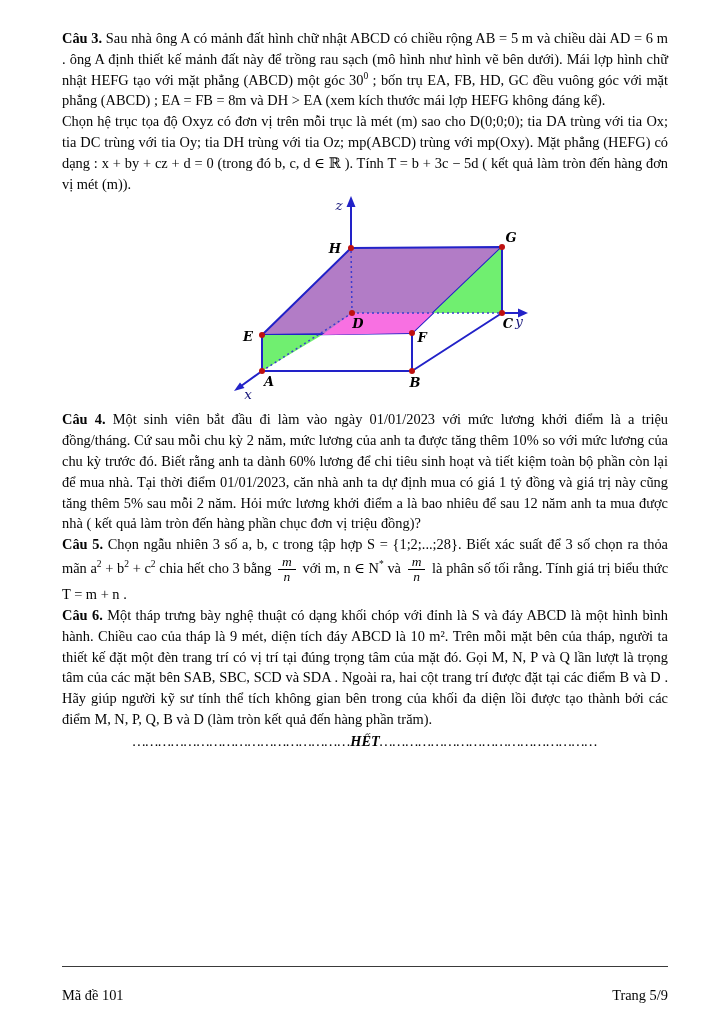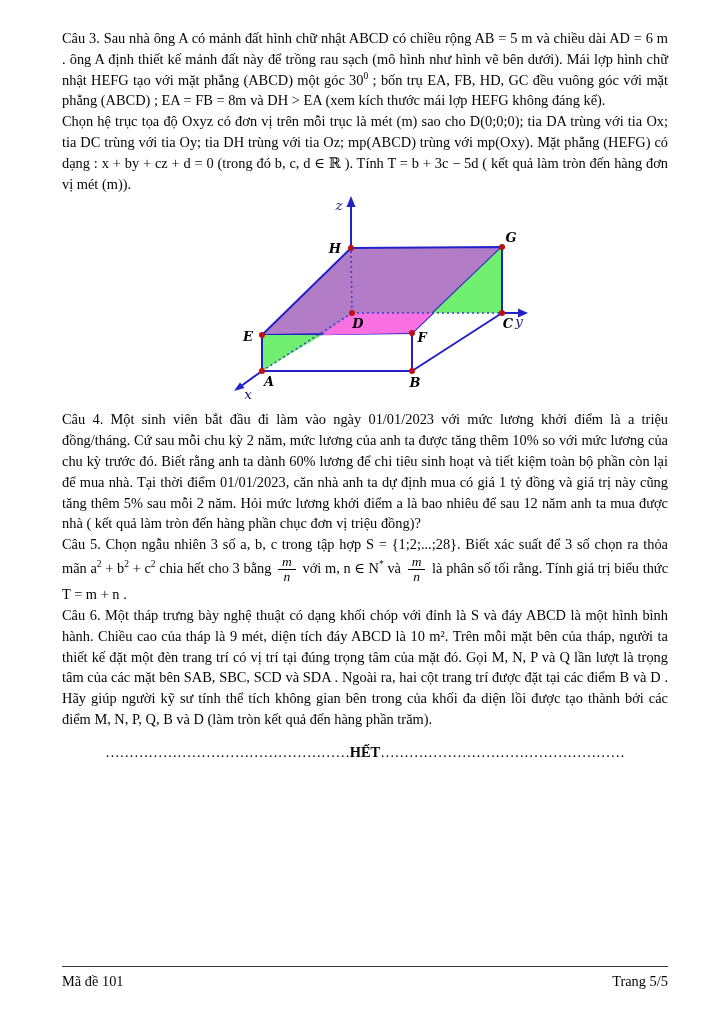--- a/index.html
+++ b/index.html
@@ -3,32 +3,32 @@
 <meta charset="utf-8">
 <style>
   html,body{margin:0;padding:0;}
   body{
     width:725px;height:1024px;background:#ffffff;position:relative;overflow:hidden;
     font-family:"Liberation Serif","DejaVu Serif",serif;
     font-size:14.4px;line-height:20.8px;color:#050505;
   }
   .content{position:absolute;left:62px;top:28px;width:606px;}
   .para{margin:0;text-align:justify;}
-  .seg-b{font-weight:normal;}
+  .seg-b{font-weight:bold;}
   .seg-i{}
   .seg-sup{font-size:9.5px;vertical-align:super;line-height:0;}
   .frac{display:inline-flex;flex-direction:column;vertical-align:middle;text-align:center;
         font-style:italic;line-height:1.05;margin:0 3px;font-size:13.5px;}
   .frac .num{padding:0 4px;border-bottom:1.2px solid #000;}
   .frac .den{padding:0 4px;}
   .figure-wrap{width:315px;height:212px;margin:1px 0 2px 163px;}
-  .end-line{text-align:center;margin-top:12px;white-space:nowrap;}
+  .end-line{text-align:center;margin-top:1px;white-space:nowrap;font-style:italic;}
   .end-line b{font-weight:bold;}
   .footer{position:absolute;left:62px;top:966px;width:606px;
-          border-top:1.5px solid #3a3a3a;padding-top:4px;
+          border-top:1.5px solid #3a3a3a;padding-top:18px;
           display:flex;justify-content:space-between;font-size:14.4px;}
   svg text{font-family:"DejaVu Serif","Liberation Serif",serif;}
   .vlabel{font-style:italic;font-weight:bold;font-size:13px;fill:#000000;}
   .alabel{font-style:italic;font-size:13.5px;}
 </style>
 </head>
 <body>
 
 <div class="page">
   <div class="content">
@@ -101,15 +101,15 @@
           <span class="num">m</span>
           <span class="den">n</span>
         </span><span> là phân số tối rằng. Tính giá trị biểu thức </span><span class="seg-i">T = m + n</span><span> .</span></p>
     <p class="para"><span class="seg-b">Câu 6.</span><span> Một tháp trưng bày nghệ thuật có dạng khối chóp với đỉnh là </span><span class="seg-i">S</span><span> và đáy </span><span class="seg-i">ABCD</span><span> là một hình bình hành. Chiều cao của tháp là 9 mét, diện tích đáy </span><span class="seg-i">ABCD</span><span> là 10 m². Trên mỗi mặt bên của tháp, người ta thiết kế đặt một đèn trang trí có vị trí tại đúng trọng tâm của mặt đó. Gọi </span><span class="seg-i">M</span><span>, </span><span class="seg-i">N</span><span>, </span><span class="seg-i">P</span><span> và </span><span class="seg-i">Q</span><span> lần lượt là trọng tâm của các mặt bên </span><span class="seg-i">SAB, SBC, SCD</span><span> và </span><span class="seg-i">SDA</span><span> . Ngoài ra, hai cột trang trí được đặt tại các điểm </span><span class="seg-i">B</span><span> và </span><span class="seg-i">D</span><span> . Hãy giúp người kỹ sư tính thể tích không gian bên trong của khối đa diện lồi được tạo thành bởi các điểm </span><span class="seg-i">M, N, P, Q, B</span><span> và </span><span class="seg-i">D</span><span> (làm tròn kết quả đến hàng phần trăm).</span></p>
 
     <div class="end-line"><span>……………………………………………</span><b>HẾT</b><span>……………………………………………</span></div>
   </div>
 
   <div class="footer">
     <span>Mã đề 101</span>
-    <span>Trang 5/5</span>
+    <span>Trang 5/9</span>
   </div>
 </div>
 
 </body></html>

